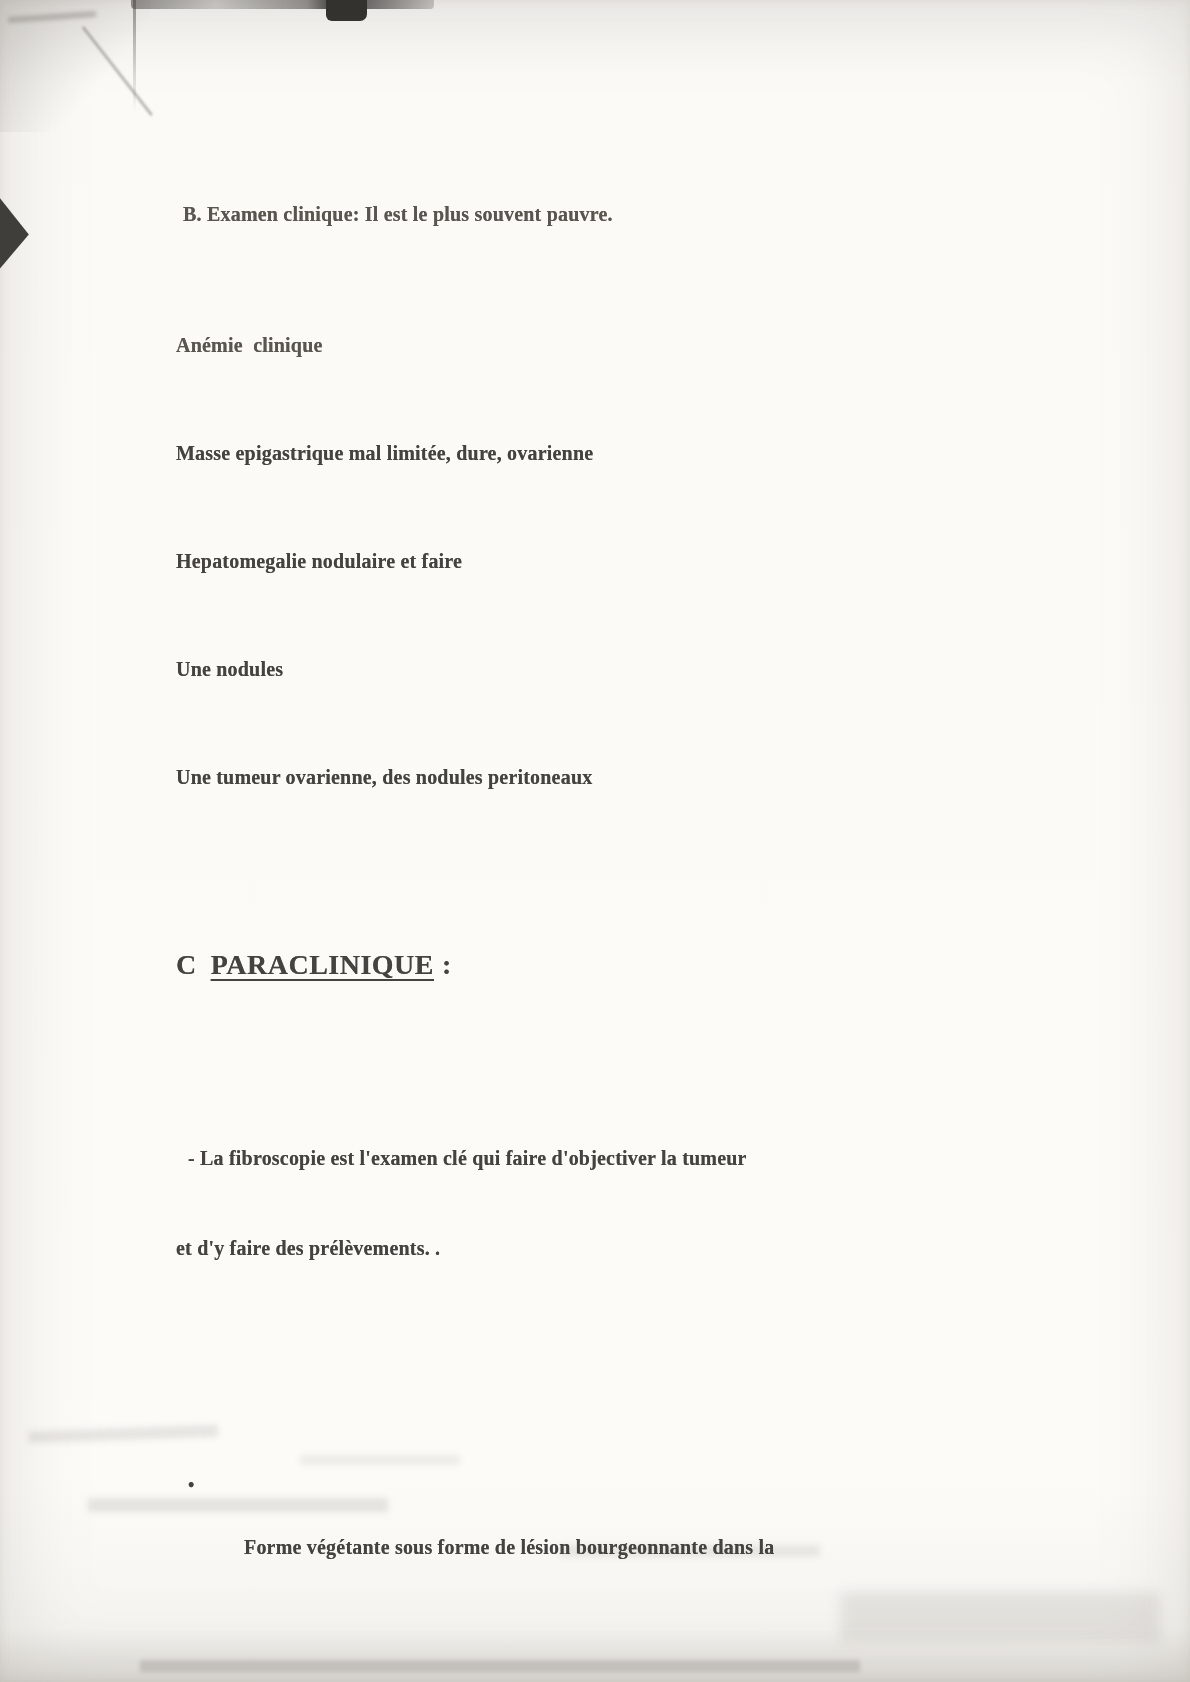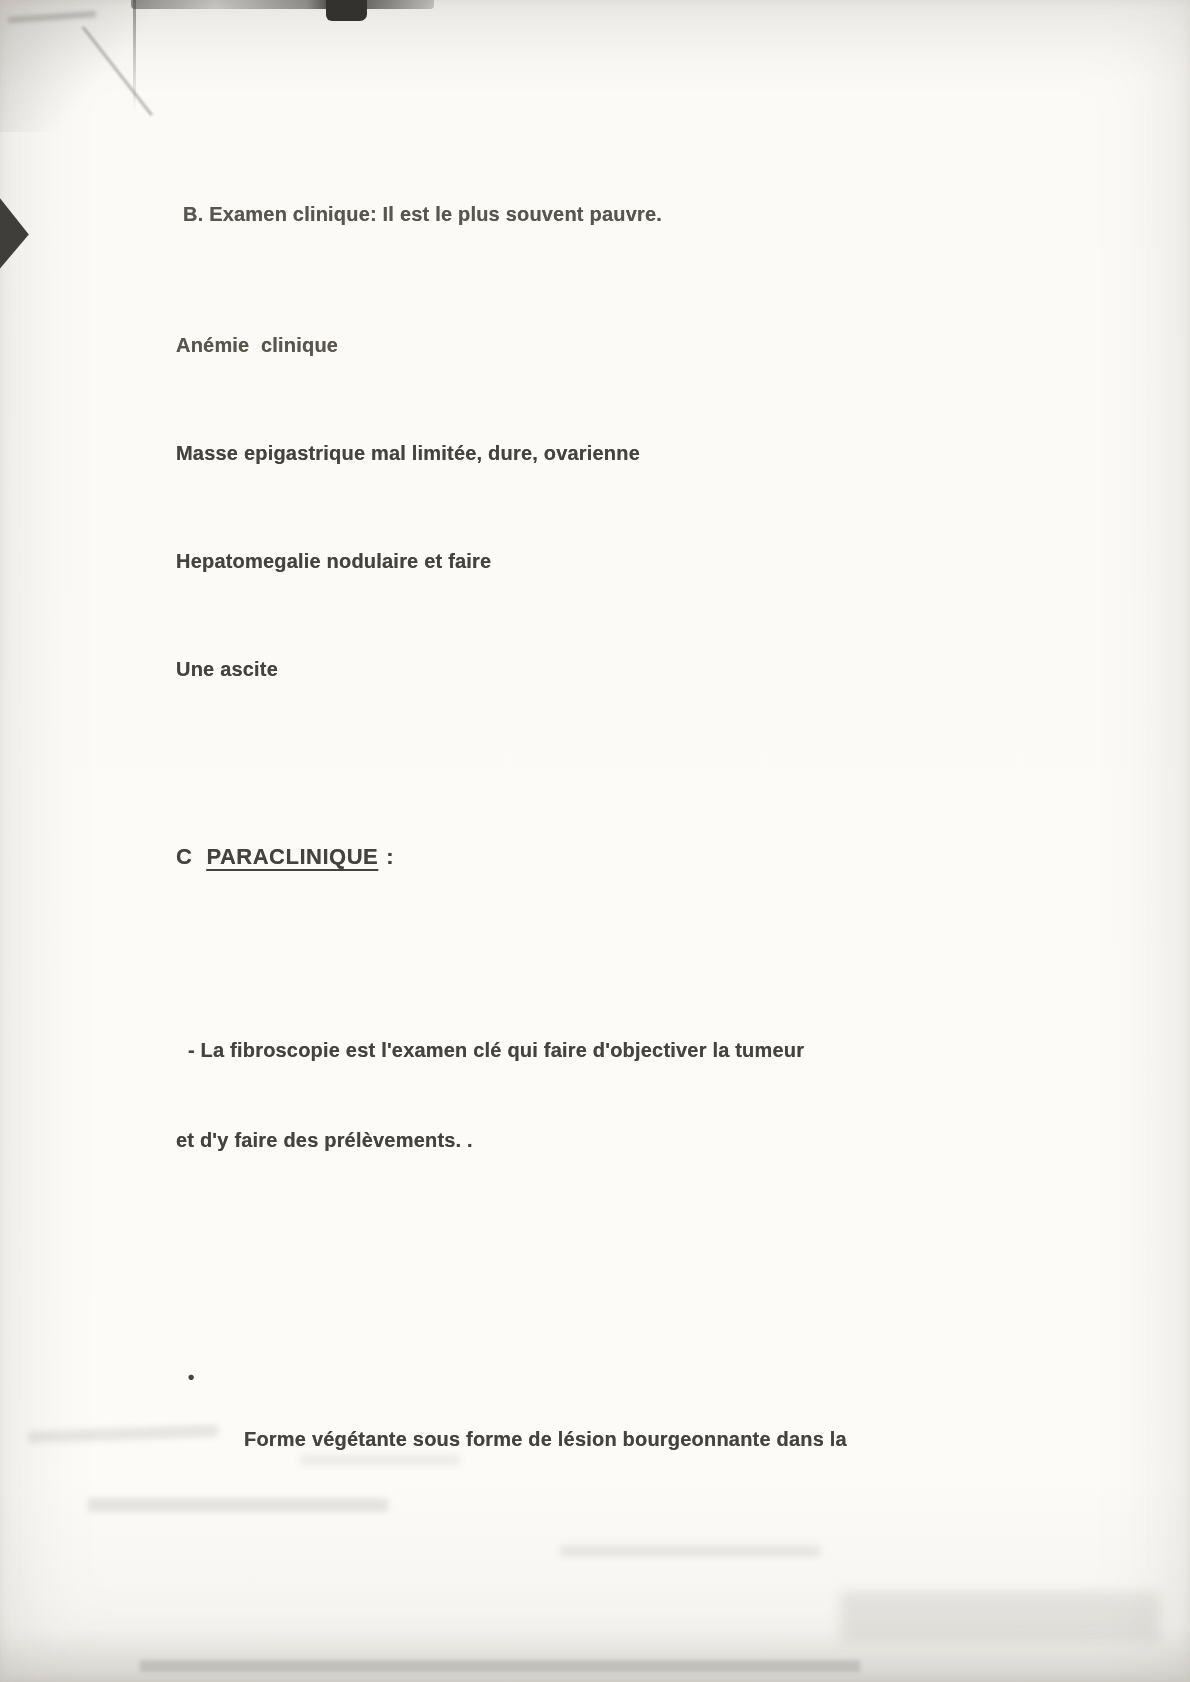--- a/index.html
+++ b/index.html
@@ -4,21 +4,21 @@
 <style>
   html,body { margin:0; padding:0; background:#e8e6e2; }
   .page {
     position:relative;
     width:1190px; height:1682px;
     margin:0 auto;
     background:
       linear-gradient(180deg, #f5f4f1 0%, #fbfaf7 5%, #fcfbf8 88%, #f3f2ee 100%);
     box-shadow: inset 0 0 90px rgba(128,122,112,.22), inset 0 0 12px rgba(128,122,112,.12);
     overflow:hidden;
-    font-family:Liberation Sans, sans-serif;
+    font-family:Liberation Serif, serif;
   }
 
   
   .art { position:absolute; pointer-events:none; }
   .art-corner-shade { left:0; top:0; width:150px; height:132px;
     background:linear-gradient(130deg, rgba(140,136,130,.32), rgba(140,136,130,0) 65%); }
   .art-corner-streak { left:8px; top:14px; width:88px; height:6px;
     background:rgba(118,115,110,.4); filter:blur(2px); transform:rotate(-4deg); }
   .art-diag { left:84px; top:26px; width:112px; height:3px;
     background:rgba(110,107,102,.45); transform:rotate(52deg); transform-origin:left top; filter:blur(1.2px); }
@@ -46,21 +46,21 @@
   .content {
     position:absolute; left:176px; top:132px; width:842px;
     font-weight:700; font-size:20px; color:#454340;
     letter-spacing:.2px; white-space:pre-wrap;
     text-shadow:0 0 .6px rgba(60,58,54,.65);
   }
   .para { margin:0 0 36px; line-height:26px; }
   .light { color:#595650; }
   .pad { padding-left:7px; }
 
-  .c-head { margin:56px 0 36px; font-size:22px; line-height:27px; letter-spacing:.5px; }
+  .c-head { margin:56px 0 36px; font-size:28px; line-height:27px; letter-spacing:.5px; }
   .c-head .underline { text-decoration:underline; text-underline-offset:5px;
     text-decoration-thickness:2px; margin-left:14px; }
   .c-head .colon { margin-left:8px; }
 
   .fib { margin:0 0 32px; line-height:30px; }
   .fib-l1 { padding-left:12px; }
 
   .bullet { display:flex; line-height:31px; margin:0 0 10px; }
   .marker { flex:0 0 56px; padding-left:12px; font-size:18px; }
   .btext { flex:1; }
@@ -86,21 +86,22 @@
   <div class="smudge s6"></div>
   <div class="smudge s7"></div>
 
   <div class="content">
 
     <p class="para light pad">B. Examen clinique: Il est le plus souvent pauvre.</p>
 
     <p class="para light">Anémie  clinique</p>
     <p class="para">Masse epigastrique mal limitée, dure, ovarienne</p>
     <p class="para">Hepatomegalie nodulaire et faire</p>
-    <p class="para">Une ascite</p>
+    <p class="para">Une nodules</p>
+    <p class="para">Une tumeur ovarienne, des nodules peritoneaux</p>
 
     <p class="c-head"><span>C</span><span class="underline">PARACLINIQUE</span><span class="colon">:</span></p>
 
     <div class="fib">
       <div class="fib-l1">- La fibroscopie est l'examen clé qui faire d'objectiver la tumeur</div>
       <div>et d'y faire des prélèvements. .</div>
     </div>
 
     <div>
       <div class="bullet">

